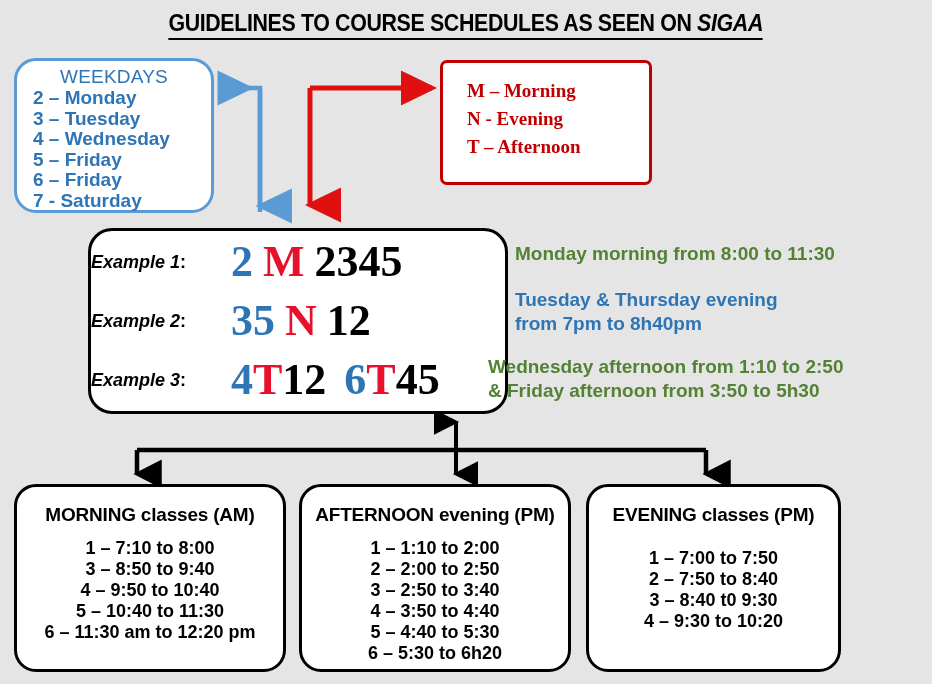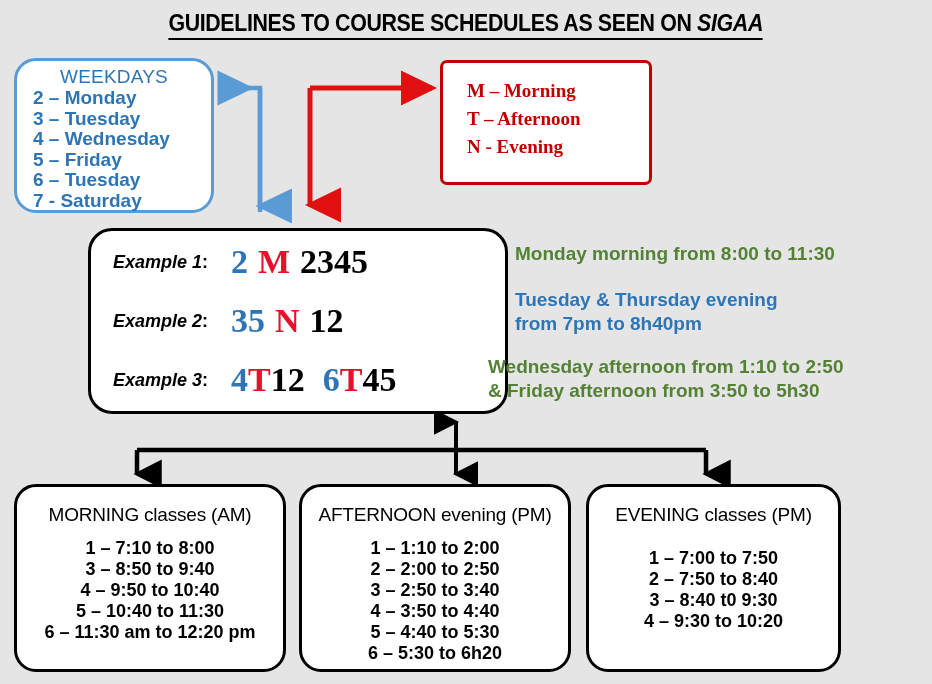--- a/index.html
+++ b/index.html
@@ -118,29 +118,28 @@
   .ex-row.r1 { top: 0px; }
   .ex-row.r2 { top: 59px; }
   .ex-row.r3 { top: 118px; }
   .ex-label {
     font-family: "Liberation Sans", sans-serif;
     font-weight: bold;
     font-style: italic;
     font-size: 18px;
     color: #000000;
     white-space: nowrap;
-    padding-left: 22px;
     width: 140px;
     box-sizing: border-box;
   }
   .ex-label .colon { font-style: normal; }
   .ex-code {
     font-family: "Liberation Serif", serif;
     font-weight: bold;
-    font-size: 34px;
+    font-size: 44px;
     line-height: 1;
     white-space: nowrap;
   }
   .ex-code .d { color: #2E75B6; }
   .ex-code .s { color: #E8112D; }
   .ex-code .n { color: #000000; }
   .ex-code .sp { display: inline-block; width: 10px; }
   .ex-code .sp-wide { display: inline-block; width: 18px; }
 
   
@@ -162,21 +161,21 @@
     border: 3px solid #000000;
     border-radius: 22px;
     background: #ffffff;
   }
   #morning-box  { left: 14px;  top: 484px; width: 272px; height: 188px; }
   #afternoon-box{ left: 299px; top: 484px; width: 272px; height: 188px; }
   #evening-box  { left: 586px; top: 484px; width: 255px; height: 188px; }
   .bbox .btitle {
     text-align: center;
     font-size: 19px;
-    font-weight: normal;
+    font-weight: bold;
     color: #000;
     margin-top: 17px;
     letter-spacing: -0.2px;
     white-space: nowrap;
   }
   .bbox ul {
     list-style: none;
     margin: 0;
     padding: 0;
     text-align: center;
@@ -252,30 +251,30 @@
     </g>
   </svg>
 
   <div class="rbox" id="weekdays-box">
     <div class="wtitle">WEEKDAYS</div>
     <ul>
       <li>2 – Monday</li>
       <li>3 – Tuesday</li>
       <li>4 – Wednesday</li>
       <li>5 – Friday</li>
-      <li>6 – Tuesday</li>
+      <li>6 – Friday</li>
       <li>7 - Saturday</li>
     </ul>
   </div>
 
   <div class="rbox" id="shift-box">
     <ul>
       <li>M – Morning</li>
+      <li>N - Evening</li>
       <li>T – Afternoon</li>
-      <li>N - Evening</li>
     </ul>
   </div>
 
   <div class="rbox" id="examples-box">
 
     <div class="ex-row r1">
       <div class="ex-label"><span>Example 1</span><span class="colon">:</span></div>
       <div class="ex-code"><span class="d">2</span><span class="sp"></span><span class="s">M</span><span class="sp"></span><span class="n">2345</span></div>
     </div>
 

